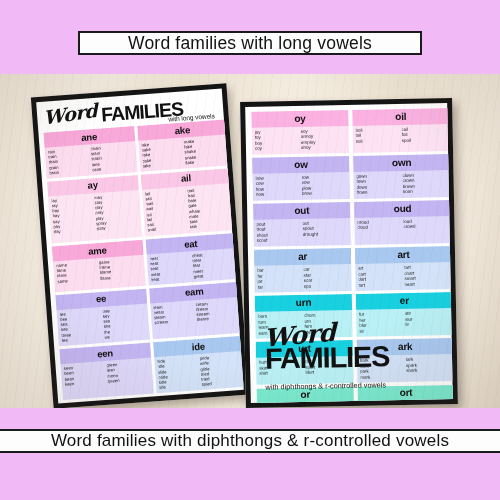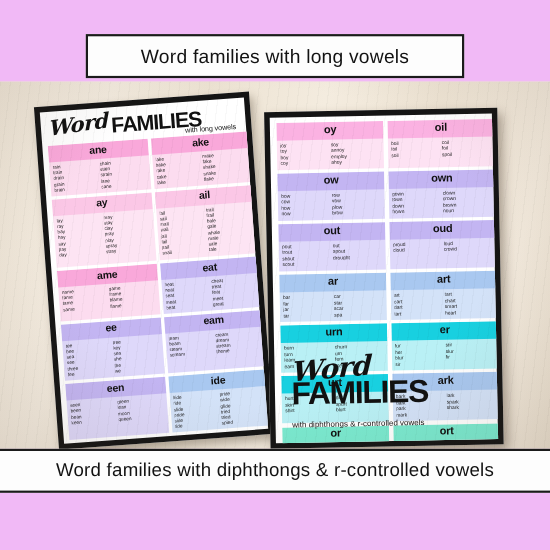--- a/index.html
+++ b/index.html
@@ -11,22 +11,22 @@
   }
   
   .banner{
     position:absolute;left:0;width:500px;
     background:#fdfdfd;
     border-top:2.5px solid #1b1b1b;
     border-bottom:2.5px solid #1b1b1b;
     display:flex;align-items:center;justify-content:center;
     box-sizing:border-box;
   }
-  .banner-top{top:31px;height:40px;left:78px;width:344px;border:2.5px solid #1b1b1b;}
-  .banner-bottom{top:408px;height:40px;}
+  .banner-top{top:31px;height:24px;left:78px;width:344px;border:2.5px solid #1b1b1b;}
+  .banner-bottom{top:429px;height:24px;}
   .banner span{
     font-size:17.5px;color:#121212;letter-spacing:.2px;white-space:nowrap;
     font-family:"Liberation Sans", sans-serif;
   }
   .banner-bottom span{font-size:17px;}
 
   
   .photo{
     position:absolute;left:0;top:74px;width:500px;height:334px;
     overflow:hidden;

